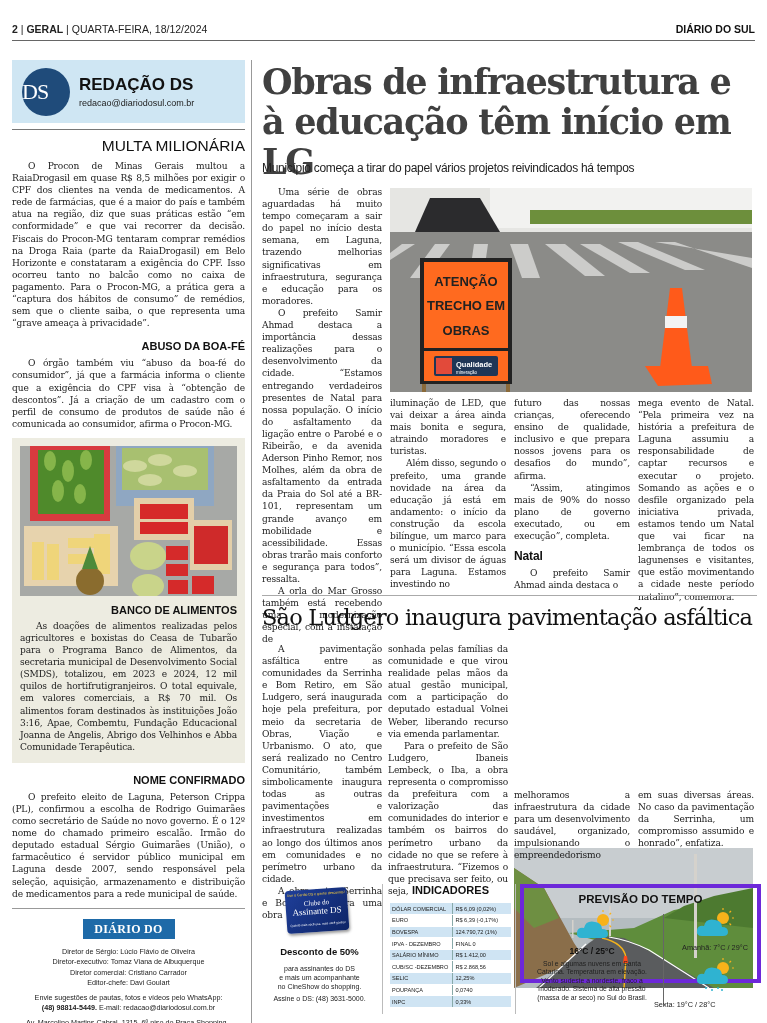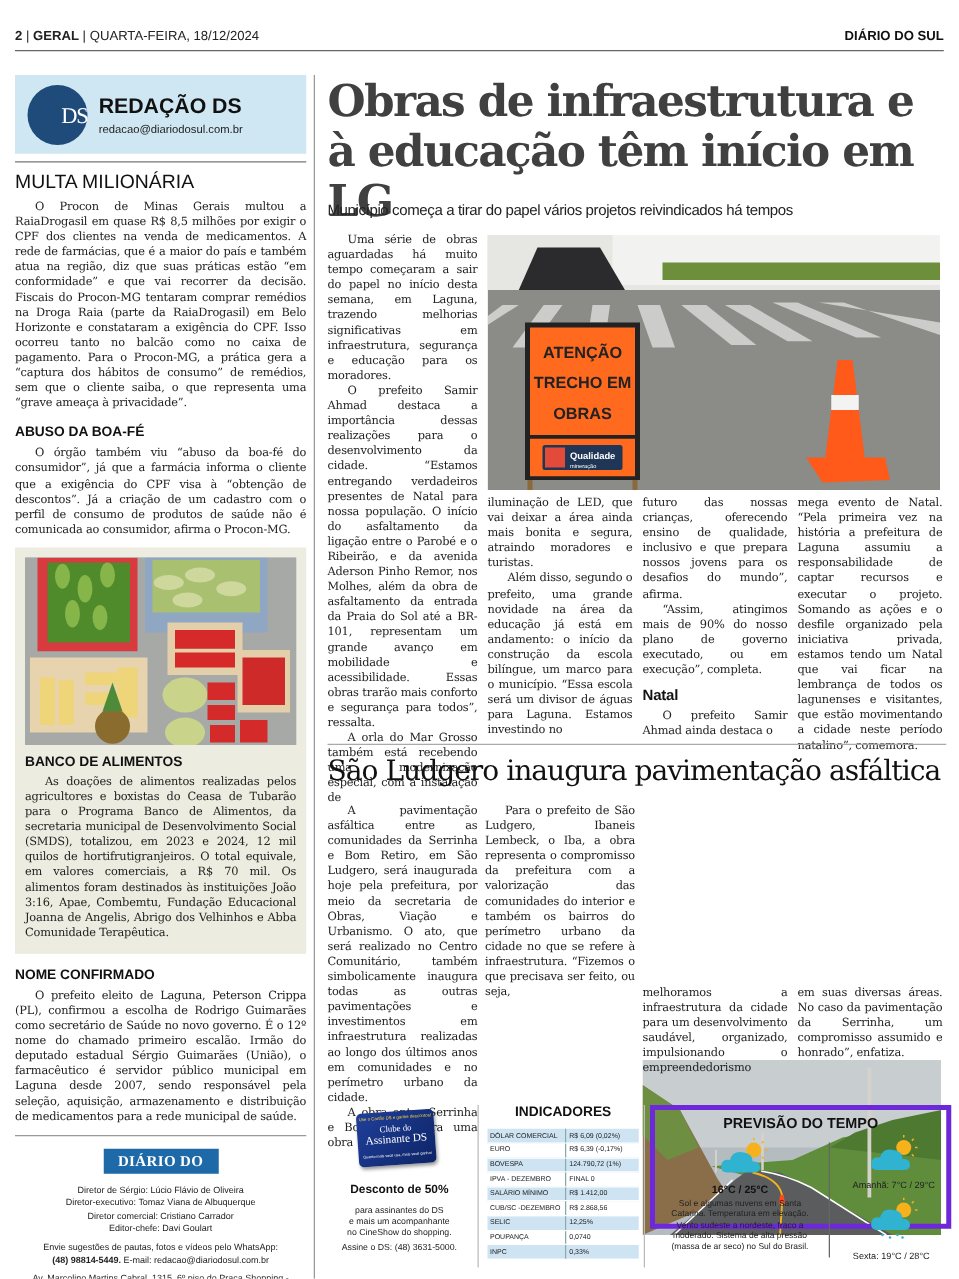--- a/index.html
+++ b/index.html
@@ -8,25 +8,25 @@
 .abs{position:absolute}
 
 #hdr-left{left:12px;top:23px;font-family:"Liberation Sans",sans-serif;font-size:10.5px;color:#222}
 #hdr-left b{font-weight:bold}
 #hdr-right{right:12px;top:23px;font-family:"Liberation Sans",sans-serif;font-size:10.5px;font-weight:bold;color:#111}
 #hdr-rule{left:12px;top:40px;width:743px;height:1px;background:#666}
 
 #col-left{left:12px;top:60px;width:233px}
 #vdiv-left{left:251px;top:60px;width:1px;height:963px;background:#999}
 #redacao-box{background:#cfe6f3;height:63px;position:relative}
-#ds-logo{position:absolute;left:10px;top:8px;width:48px;height:48px;border-radius:50%;background:#1f4b7a;color:#fff;font-family:"Liberation Serif",serif;font-size:18px;text-align:right;line-height:48px;letter-spacing:-1px}
+#ds-logo{position:absolute;left:10px;top:8px;width:48px;height:48px;border-radius:50%;background:#1f4b7a;color:#fff;font-family:"Liberation Serif",serif;font-size:22px;text-align:left;line-height:48px;letter-spacing:-1px}
 #redacao-title{position:absolute;left:67px;top:15px;font-family:"Liberation Sans",sans-serif;font-size:17px;font-weight:bold;color:#111}
 #redacao-email{position:absolute;left:67px;top:38px;font-family:"Liberation Sans",sans-serif;font-size:9px;color:#222}
 .rule{height:1px;background:#777}
-.kicker{font-family:"Liberation Sans",sans-serif;text-align:left;color:#111}
+.kicker{font-family:"Liberation Sans",sans-serif;text-align:right;color:#111}
 .body{font-family:"DejaVu Serif",serif;font-size:9.1px;line-height:12.1px;text-align:justify;color:#222;letter-spacing:-0.15px}
 .body p{text-indent:16px}
 .banco{background:#edece1;padding:8px 8px 10px}
 .photo{position:relative;overflow:hidden}
 
 .credits{font-family:"Liberation Sans",sans-serif;font-size:7.2px;text-align:center;line-height:10.5px;color:#222}
 #ds-foot-logo{width:92px;height:20px;background:#1e6aa8;color:#fff;margin:0 auto;font-family:"Liberation Serif",serif;font-size:12px;font-weight:bold;text-align:center;line-height:20px;letter-spacing:0.3px}
 
 #headline{left:262px;top:62px;width:500px;font-family:"DejaVu Serif",serif;font-weight:bold;font-size:35px;line-height:40px;color:#404040;letter-spacing:-1.3px}
 #subhead{left:262px;top:161px;font-family:Liberation Sans, sans-serif;font-size:12px;color:#222;letter-spacing:-0.3px}
@@ -218,20 +218,21 @@
 </div>
 
 <div id="rule2" class="abs"></div>
 <div id="h2" class="abs">São Ludgero inaugura pavimentação asfáltica</div>
 
 <div class="col body" style="left:262px;top:643px;width:120px">
   <p>A pavimentação asfáltica entre as comunidades da Serrinha e Bom Retiro, em São Ludgero, será inaugurada hoje pela prefeitura, por meio da secretaria de Obras, Viação e Urbanismo. O ato, que será realizado no Centro Comunitário, também simbolicamente inaugura todas as outras pavimentações e investimentos em infraestrutura realizadas ao longo dos últimos anos em comunidades e no perímetro urbano da cidade.</p>
   <p>A obra entre Serrinha e Bom Retiro era uma obra</p>
 </div>
 <div class="col body" style="left:388px;top:643px;width:120px">
+  <p style="text-indent:0">sonhada pelas famílias da comunidade e que virou realidade pelas mãos da atual gestão municipal, com a participação do deputado estadual Volnei Weber, liberando recurso via emenda parlamentar.</p>
   <p>Para o prefeito de São Ludgero, Ibaneis Lembeck, o Iba, a obra representa o compromisso da prefeitura com a valorização das comunidades do interior e também os bairros do perímetro urbano da cidade no que se refere à infraestrutura. “Fizemos o que precisava ser feito, ou seja,</p>
 </div>
 
 <div class="abs photo" style="left:514px;top:644px;width:239px;height:140px">
   <svg width="239" height="140" viewBox="0 0 239 140">
     <rect width="239" height="140" fill="#b4bcc0"></rect>
     <rect y="0" width="239" height="70" fill="#c8cdd0"></rect>
     <path d="M0 20 L30 40 L60 95 L70 110 L0 140Z" fill="#8a6e4a"></path>
     <path d="M0 20 L30 40 L45 70 L20 80 L0 60Z" fill="#6e8f42"></path>
     <path d="M55 85 L120 80 L160 62 L200 55 L239 50 L239 140 L160 140 L110 100Z" fill="#5f8d3c"></path>
@@ -348,14 +349,14 @@
         <line x1="38" y1="10" x2="36" y2="10"></line>
       </g>
     <path d="M6 26 Q0 26 1 20 Q2 15 8 16 Q10 8 19 10 Q26 11 26 17 Q32 17 32 22 Q32 26 27 26Z" fill="#2fb3d1"></path>
     <g fill="#2fb3d1">
         <circle cx="10" cy="30" r="1"></circle>
         <circle cx="16" cy="32" r="1"></circle>
         <circle cx="22" cy="30" r="1"></circle>
         <circle cx="26" cy="32" r="1"></circle>
       </g>
   </svg>
-  <div style="position:absolute;left:140px;top:112px;width:98px;text-align:center;font-family:'Liberation Sans',sans-serif;font-size:7.3px;color:#222">Sexta: 19°C / 28°C</div>
+  <div style="position:absolute;left:130px;top:112px;width:98px;text-align:left;font-family:'Liberation Sans',sans-serif;font-size:7.3px;color:#222">Sexta: 19°C / 28°C</div>
 </div>
 
 </body></html>

